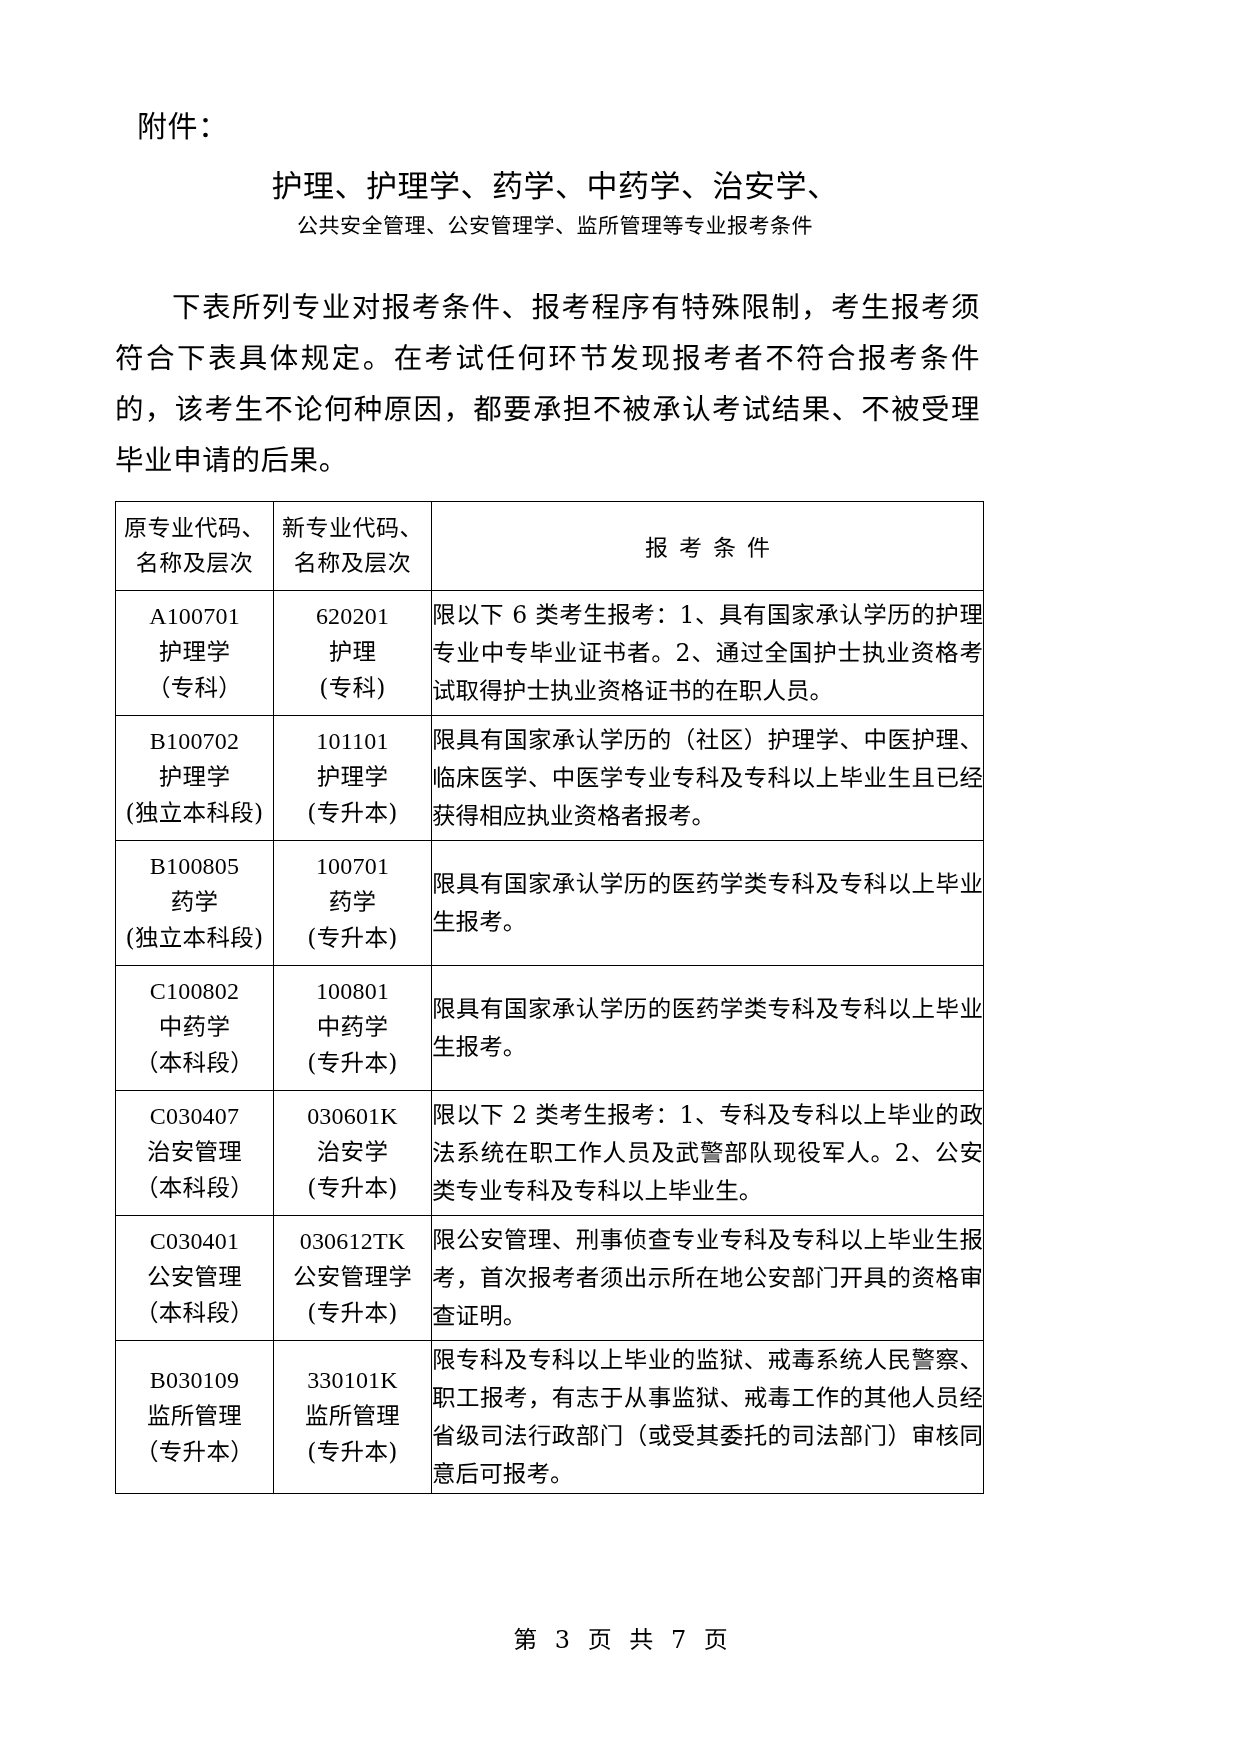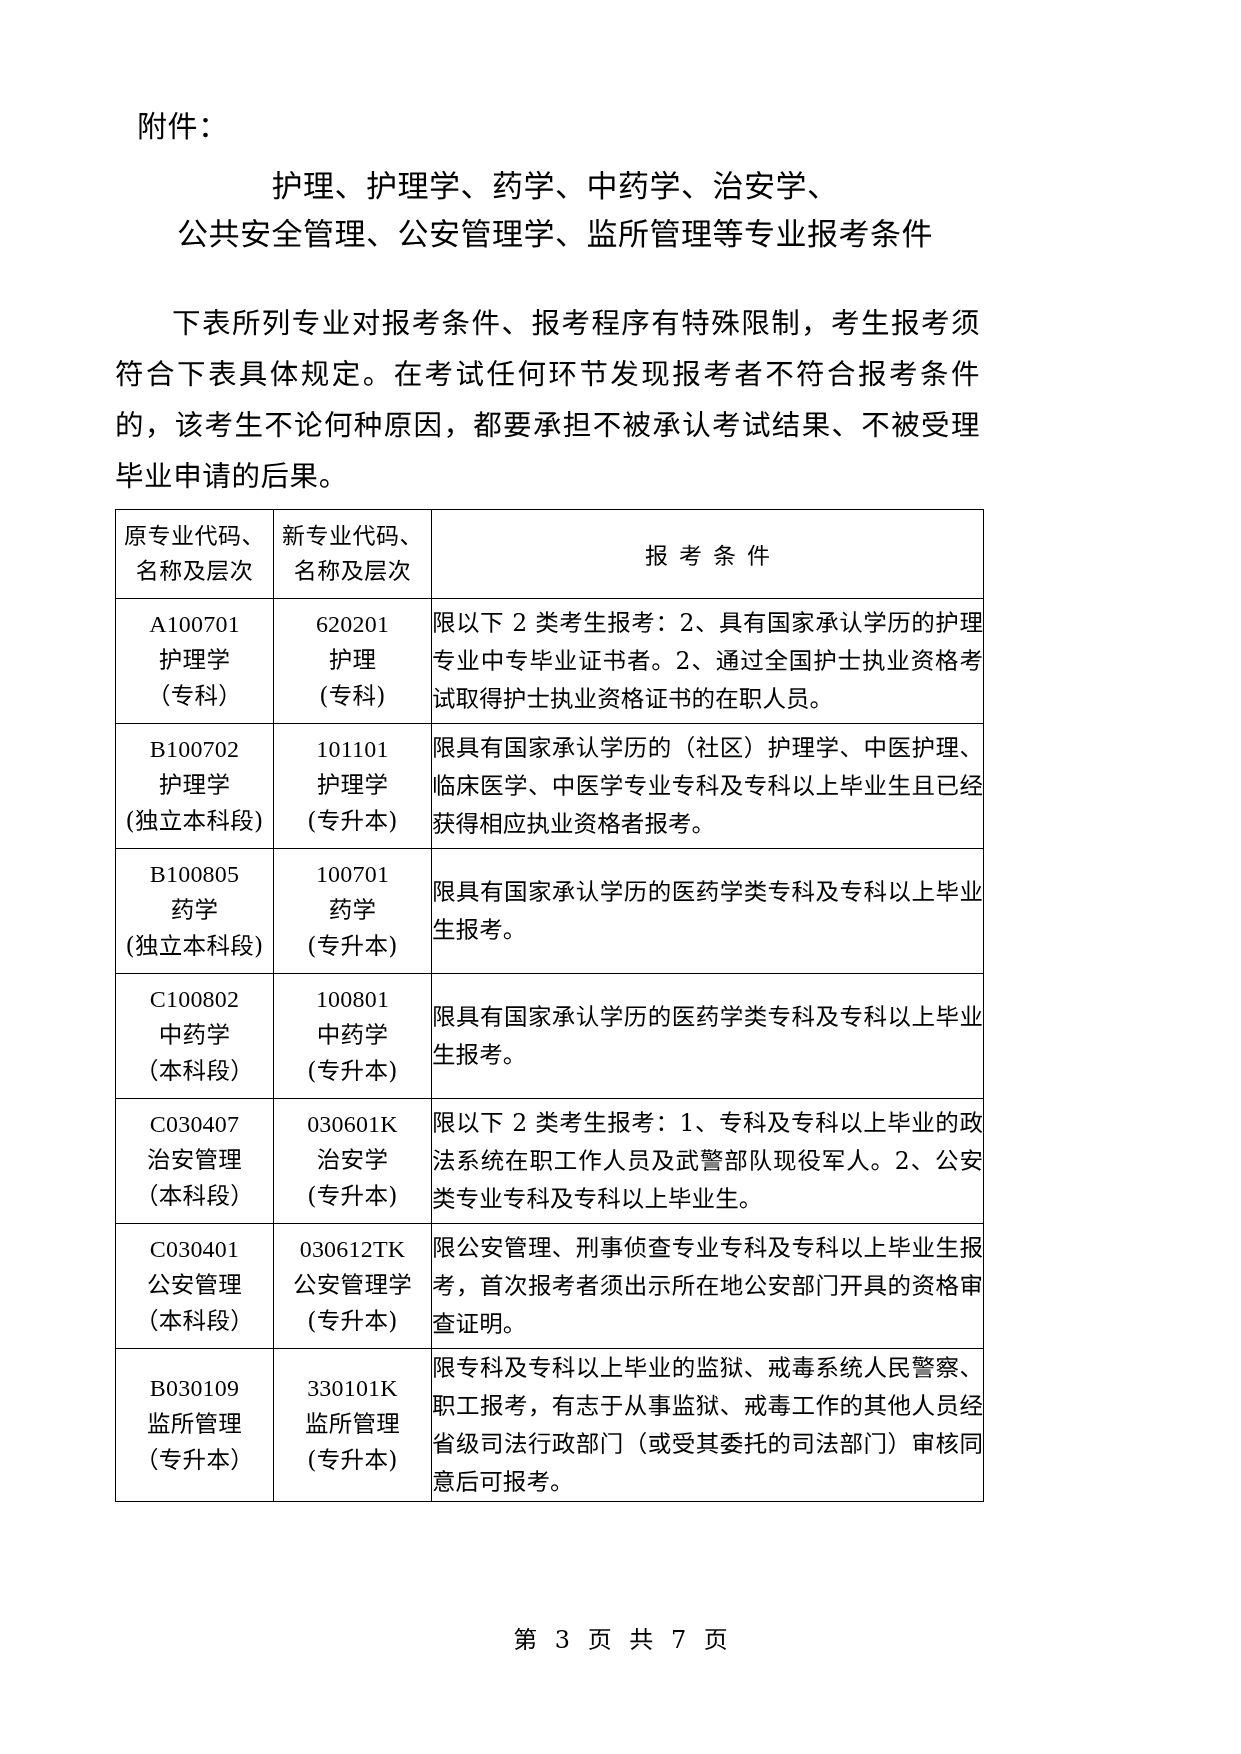--- a/index.html
+++ b/index.html
@@ -50,39 +50,39 @@
     font-size: 31px;
     line-height: 1.55;
     letter-spacing: 0.5px;
     margin: 16px 0 0 0;
   }
   .doc-title .tl {
     display: block;
     white-space: nowrap;
   }
   .doc-title .tl-1 { font-size: 31px; }
-  .doc-title .tl-2 { font-size: 31px; }
+  .doc-title .tl-2 { font-size: 21px; }
 
   
   .intro {
     margin: 40px 15px 0 0;
     font-family: "DejaVu Serif", "Liberation Serif", serif;
     font-size: 28.5px;
     line-height: 51px;
     text-align: justify;
     text-justify: inter-ideograph;
     letter-spacing: 0.6px;
     text-indent: 2em;
   }
 
   
   table.cond-table {
     border-collapse: collapse;
     width: 868px;
-    margin-top: 7px;
+    margin-top: 15px;
     table-layout: fixed;
   }
   table.cond-table td,
   table.cond-table th {
     border: 1.3px solid #000000;
     padding: 0;
     vertical-align: middle;
     font-weight: normal;
   }
 
@@ -200,21 +200,21 @@
               <span class="l">（专科）</span>
             </div>
           </td>
           <td>
             <div class="code-cell">
               <span class="l num">620201</span>
               <span class="l">护理</span>
               <span class="l">(专科)</span>
             </div>
           </td>
-          <td class="cond-cell">限以下 2 类考生报考：2、具有国家承认学历的护理专业中专毕业证书者。2、通过全国护士执业资格考试取得护士执业资格证书的在职人员。</td>
+          <td class="cond-cell">限以下 6 类考生报考：1、具有国家承认学历的护理专业中专毕业证书者。2、通过全国护士执业资格考试取得护士执业资格证书的在职人员。</td>
         </tr>
 
         <tr>
           <td>
             <div class="code-cell">
               <span class="l num">B100702</span>
               <span class="l">护理学</span>
               <span class="l">(独立本科段)</span>
             </div>
           </td>

